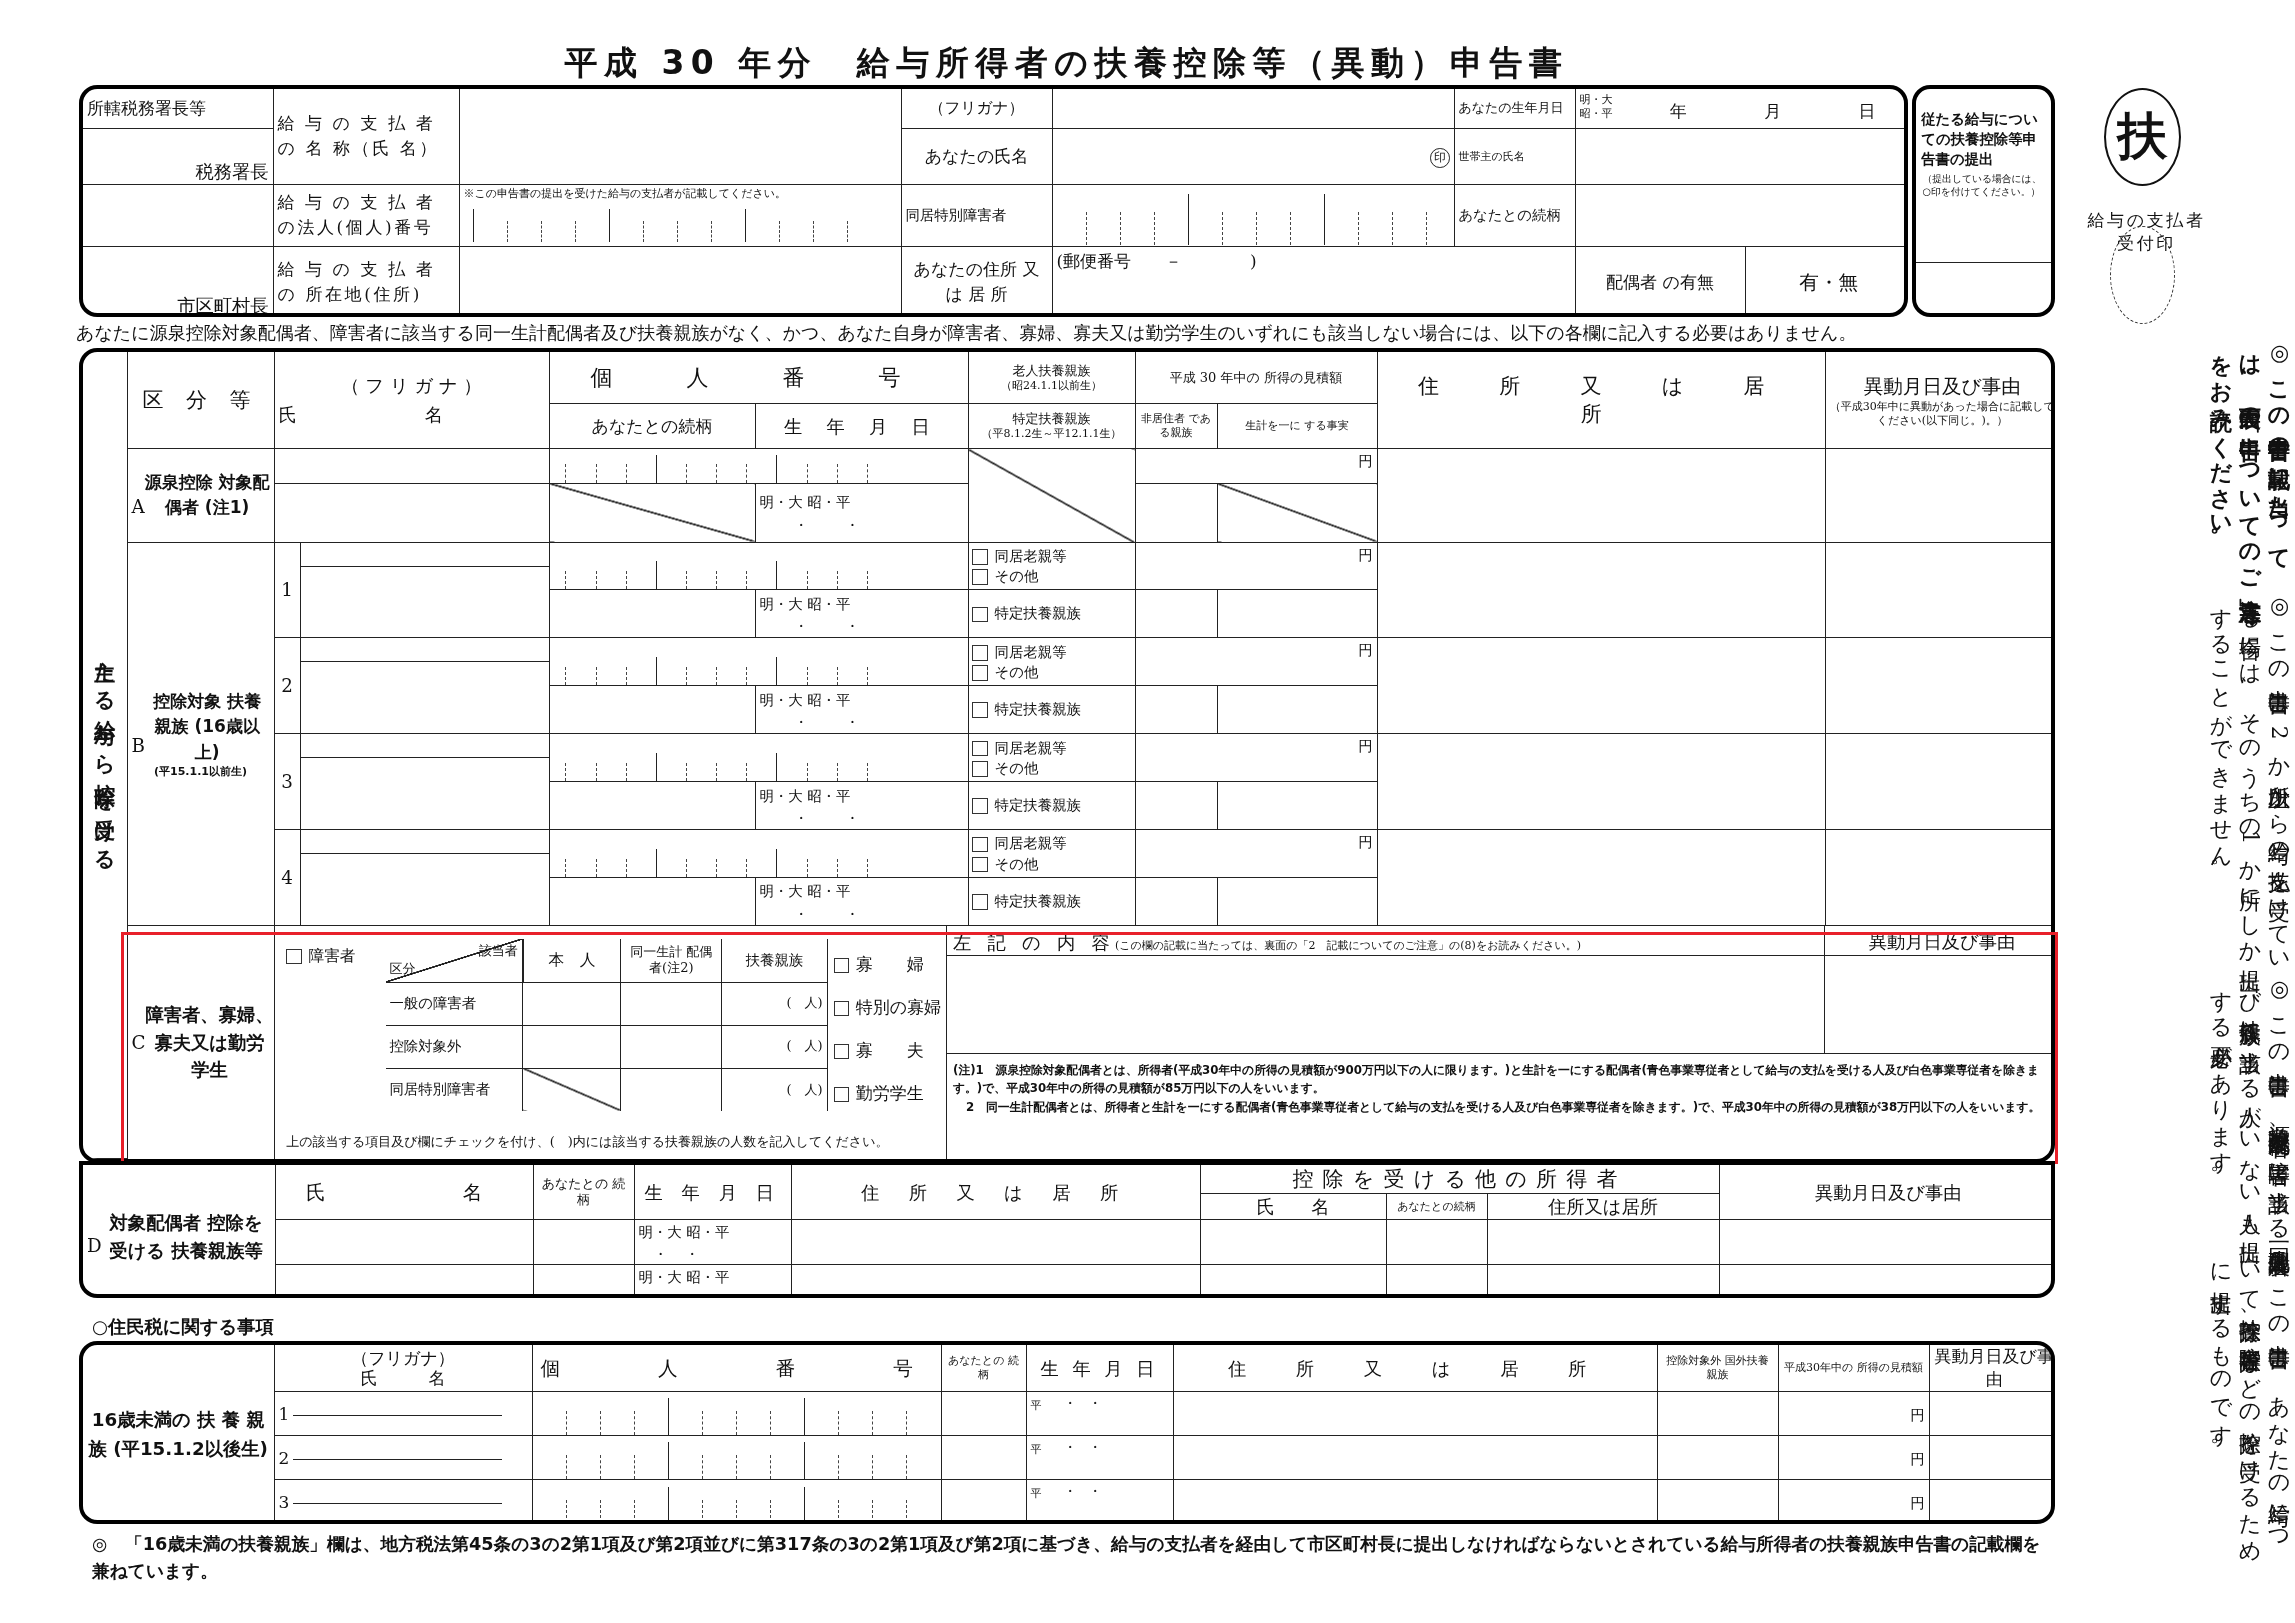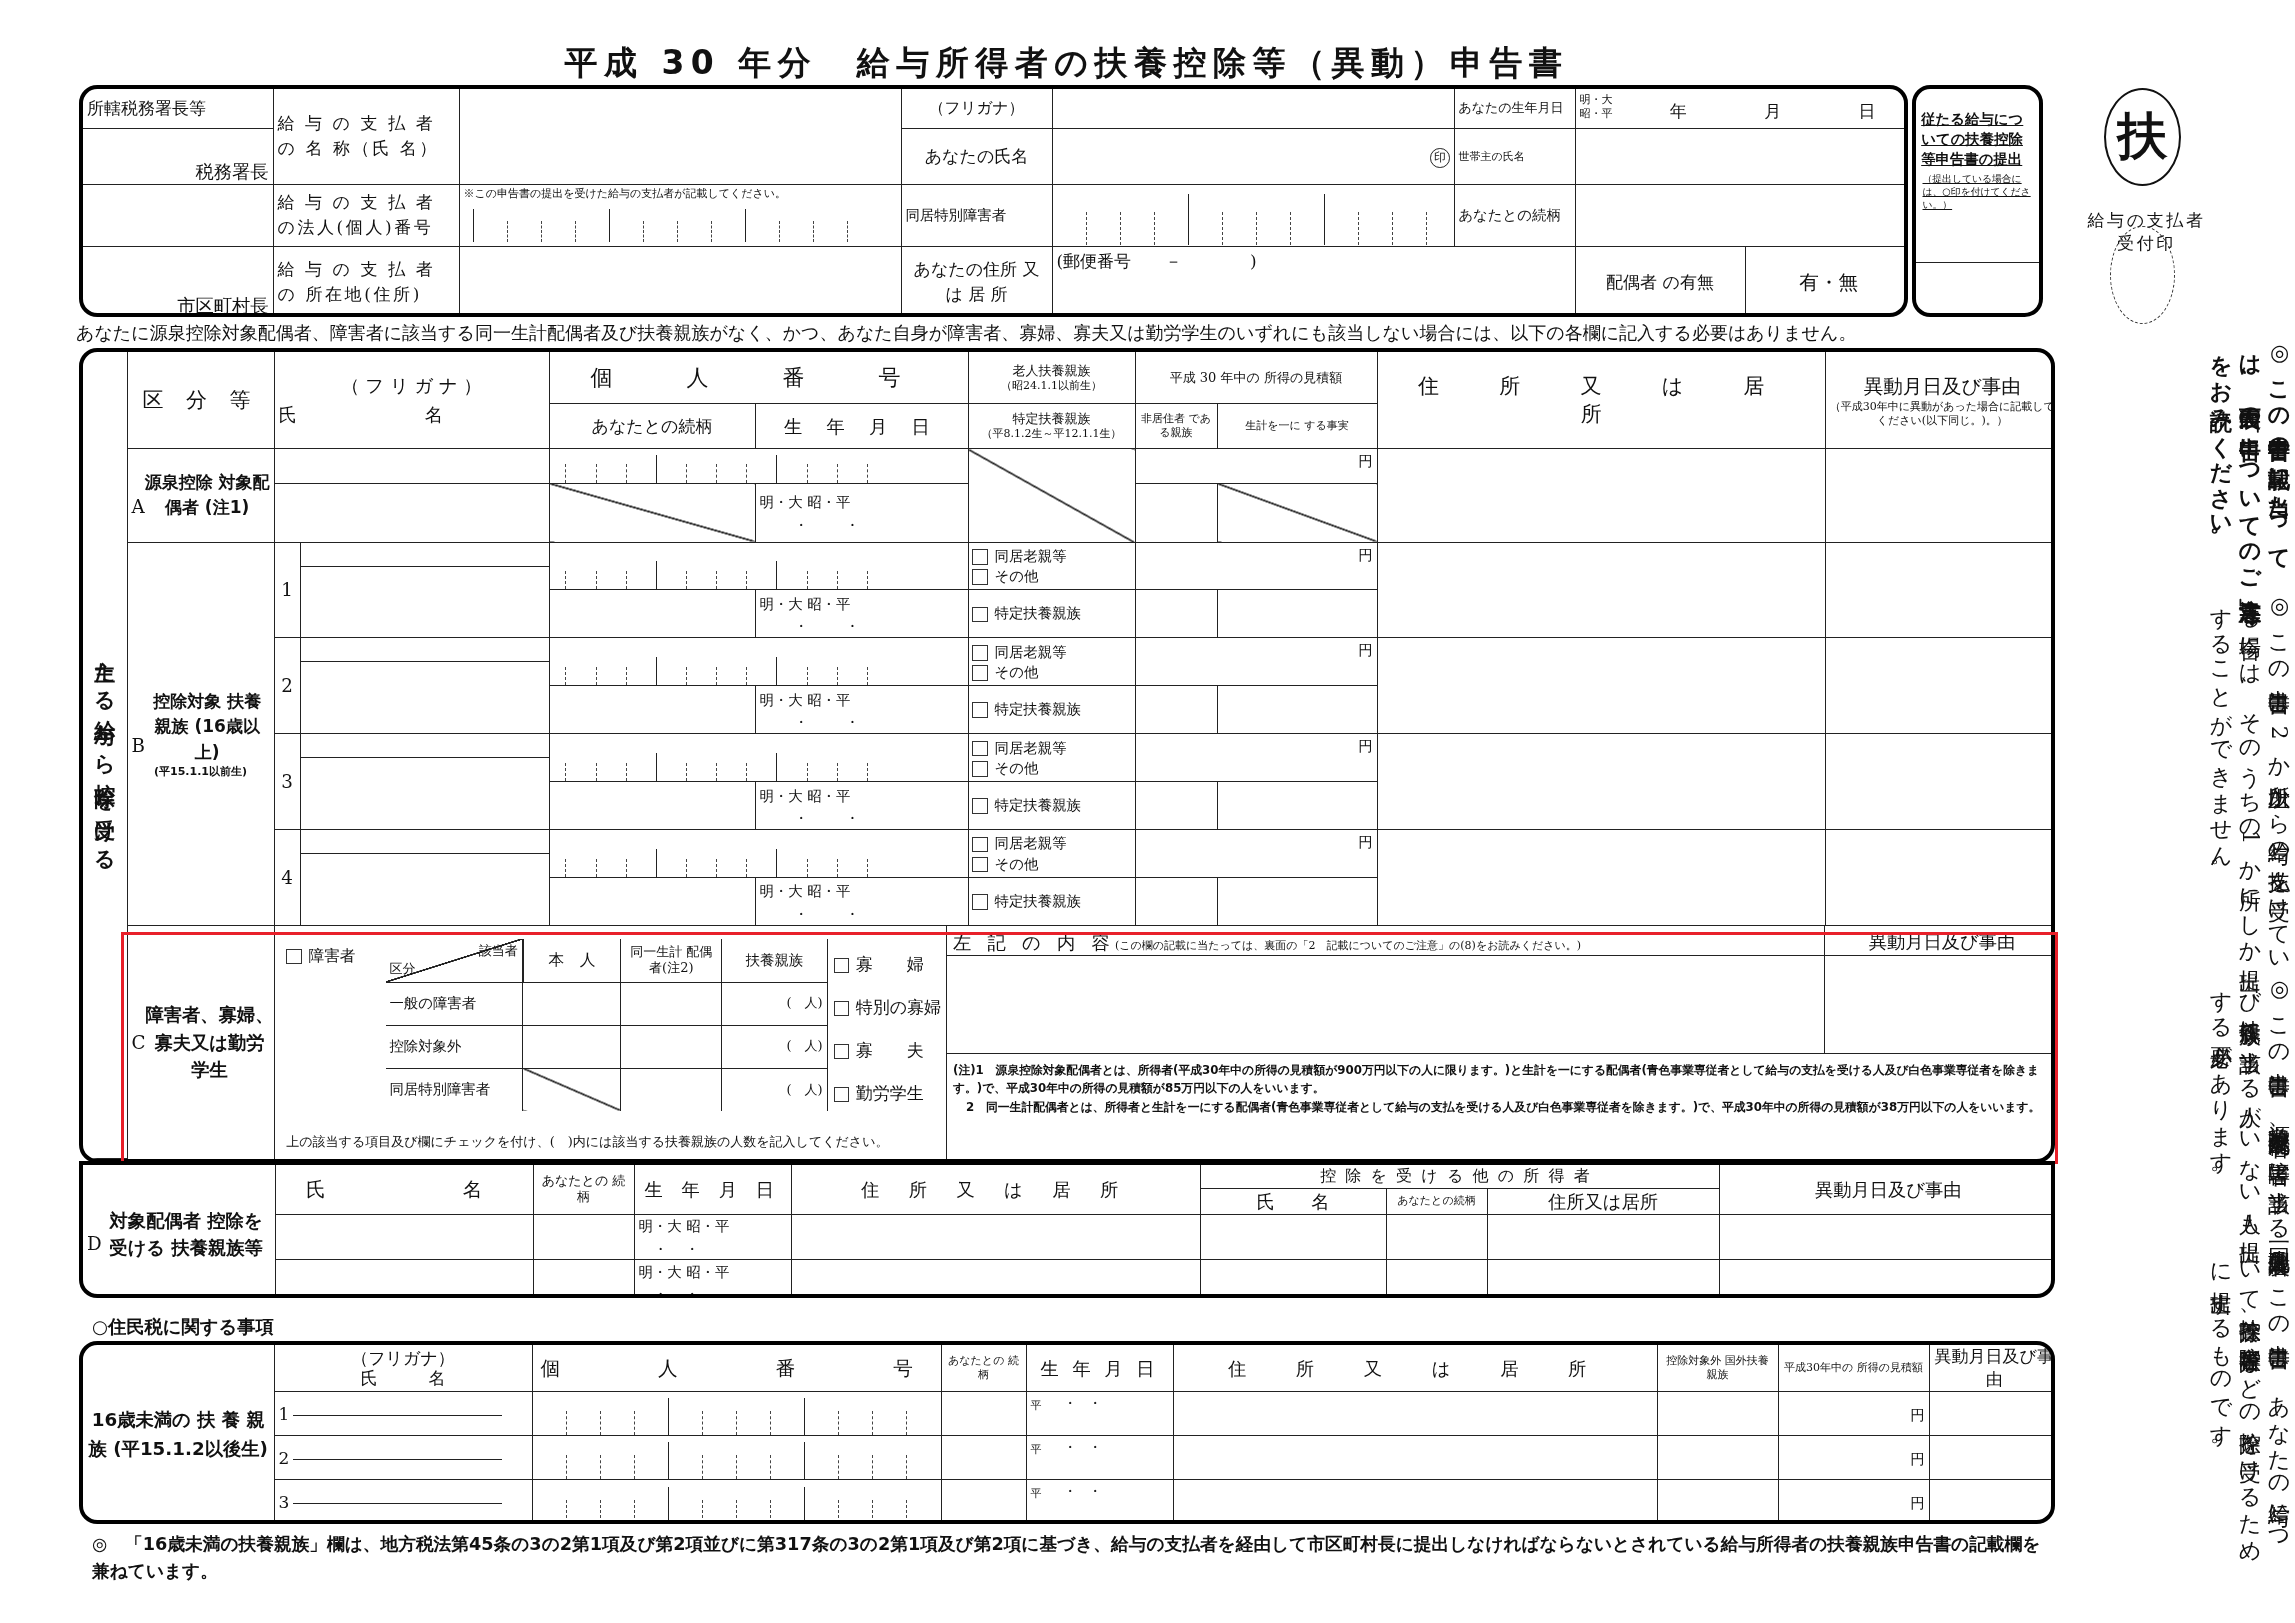--- a/index.html
+++ b/index.html
@@ -122,21 +122,21 @@
       <td></td>
       <td class="c" style="font-size:17px; line-height:1.5;">あなたの住所 又 は 居 所</td>
       <td colspan="2" style="vertical-align:top; padding-top:3.9px;"><span style="font-size:17px;">(郵便番号　　－　　　　)</span></td>
       <td class="c" style="font-size:17px;">配偶者 の有無</td>
       <td class="c lastcol" style="font-size:19.6px;">有・無</td>
     </tr>
   </tbody>
     </table>
 </div>
 
-<div class="abs box" style="left:1912px; top:85px; width:131px; height:232px;text-decoration:underline;">
+<div class="abs box" style="left:1912px; top:85px; width:143px; height:232px;">
   <div class="gothic bold" style="padding:19.6px 5.2px 0; font-size:14.4px; line-height:1.4;">従たる給与についての扶養控除等申告書の提出</div>
   <div style="padding:2.6px 6.5px; font-size:9.8px; line-height:1.35;">（提出している場合には、○印を付けてください。）</div>
   <div style="position:absolute; left:0; right:0; top:173px; border-top:1.3px solid #222; height:59px;"></div>
 </div>
 
 <div class="abs" style="left:2104px; top:88px; width:77px; height:98px; border:2.6px solid #111; border-radius:50%; text-align:center; line-height:93px; font-size:50px; font-weight:bold; font-family:'DejaVu Sans',sans-serif;">扶</div>
 <div class="abs" style="left:2081px; top:209px; width:131px; text-align:center; font-size:17px; letter-spacing:2.6px;">給与の支払者受付印</div>
 <div class="abs" style="left:2110px; top:226px; width:65px; height:98px; border:1.3px dashed #333; border-radius:50%;"></div>
 
 <div class="abs" style="left:76px; top:321px; width:1966px; font-size:18px; white-space:nowrap; overflow:hidden;">あなたに源泉控除対象配偶者、障害者に該当する同一生計配偶者及び扶養親族がなく、かつ、あなた自身が障害者、寡婦、寡夫又は勤労学生のいずれにも該当しない場合には、以下の各欄に記入する必要はありません。</div>
@@ -472,21 +472,21 @@
     <tbody>
         <tr style="height:23px">
       <td rowspan="4">
         <span style="font-size:18.3px; float:left; margin-top:26px;">D</span>
         <div class="gothic bold c" style="font-size:18.3px; line-height:1.5;">対象配偶者 控除を受ける 扶養親族等</div>
       </td>
       <td rowspan="2" class="c" style="font-size:19.6px; letter-spacing:19.6px;">氏　　　名</td>
       <td rowspan="2" class="c small">あなたとの 続　柄</td>
       <td rowspan="2" class="c" style="font-size:18.3px; letter-spacing:6.5px;">生 年 月 日</td>
       <td rowspan="2" class="c" style="font-size:18.3px; letter-spacing:11.8px;">住 所 又 は 居 所</td>
-      <td colspan="3" class="c" style="font-size:16px; letter-spacing:9.2px;">控除を受ける他の所得者</td>
+      <td colspan="3" class="c" style="font-size:21px; letter-spacing:9.2px;">控除を受ける他の所得者</td>
       <td rowspan="2" class="c lastcol" style="font-size:18.3px;">異動月日及び事由</td>
     </tr>
     <tr style="height:23px">
       <td class="c" style="font-size:18.3px;">氏　　名</td>
       <td class="c tiny">あなたとの続柄</td>
       <td class="c" style="font-size:18.3px;">住所又は居所</td>
     </tr>
     <tr style="height:44px">
       <td></td>
       <td></td>

